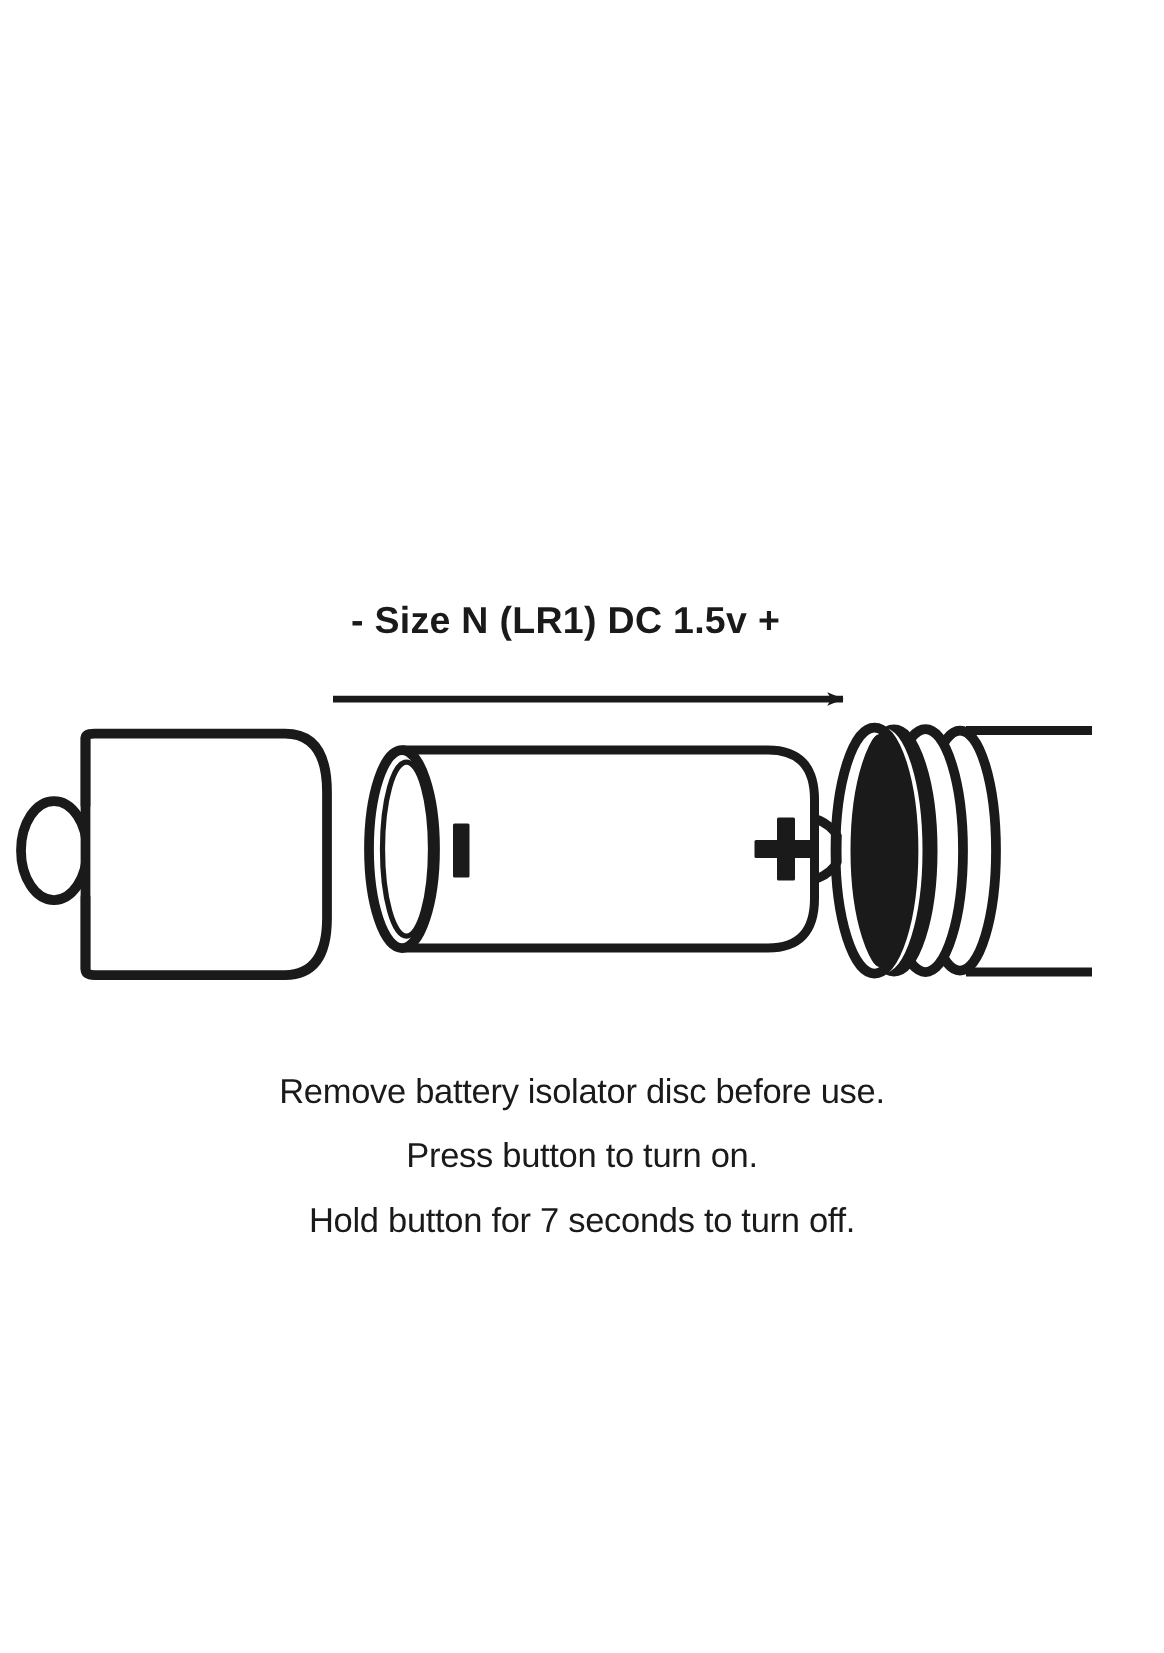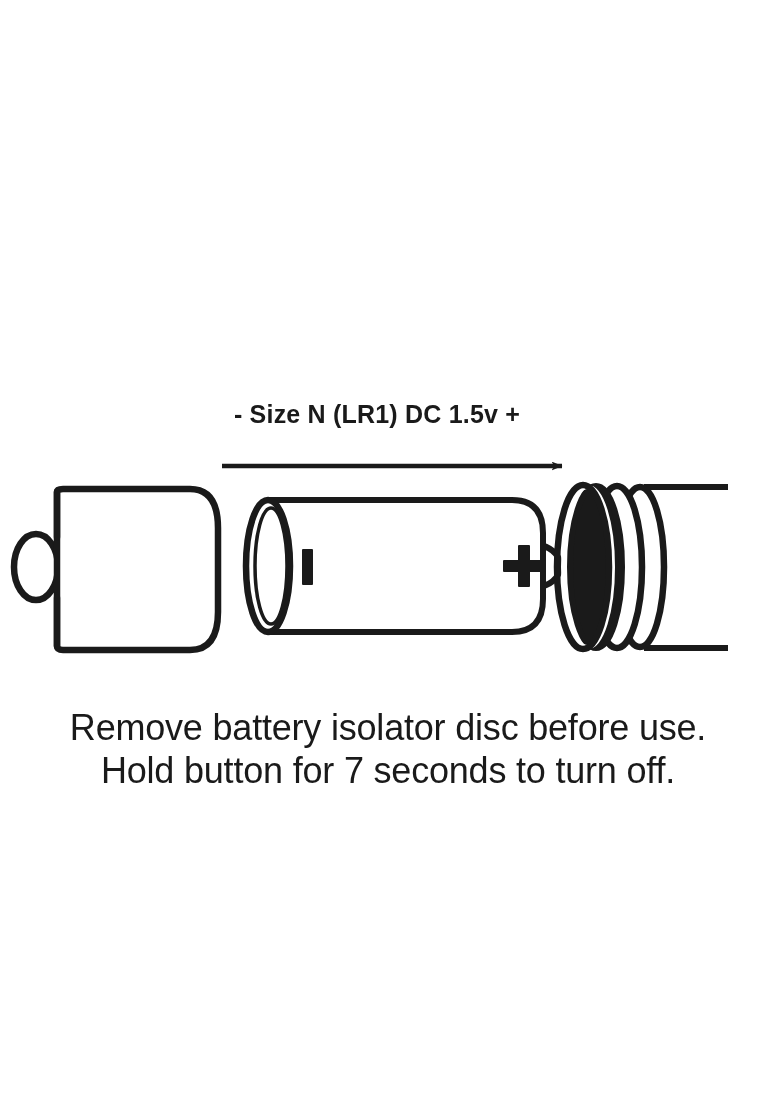--- a/index.html
+++ b/index.html
@@ -58,21 +58,21 @@
   
   .caption-block {
     position: absolute;
     left: 0;
     top: 706px;
     width: 776px;
     text-align: center;
   }
   .caption-line {
     display: block;
-    font-size: 36px;
+    font-size: 23px;
     font-weight: normal;
     line-height: 43px;
     color: #1a1a1a;
     white-space: nowrap;
     letter-spacing: -0.2px;
   }
 </style>
 </head>
 <body>
 
@@ -150,16 +150,17 @@
 
         <ellipse cx="583" cy="567" rx="26" ry="82" fill="none" stroke="#1a1a1a" stroke-width="6.5"></ellipse>
       </g>
     </svg>
 
     <div class="battery-spec-label">- Size N (LR1) DC 1.5v +</div>
   </div>
 
   <div class="caption-block">
     <span class="caption-line">Remove battery isolator disc before use.</span>
+    <span class="caption-line">Press button to turn on.</span>
     <span class="caption-line">Hold button for 7 seconds to turn off.</span>
   </div>
 
 </div>
 
 </body></html>

